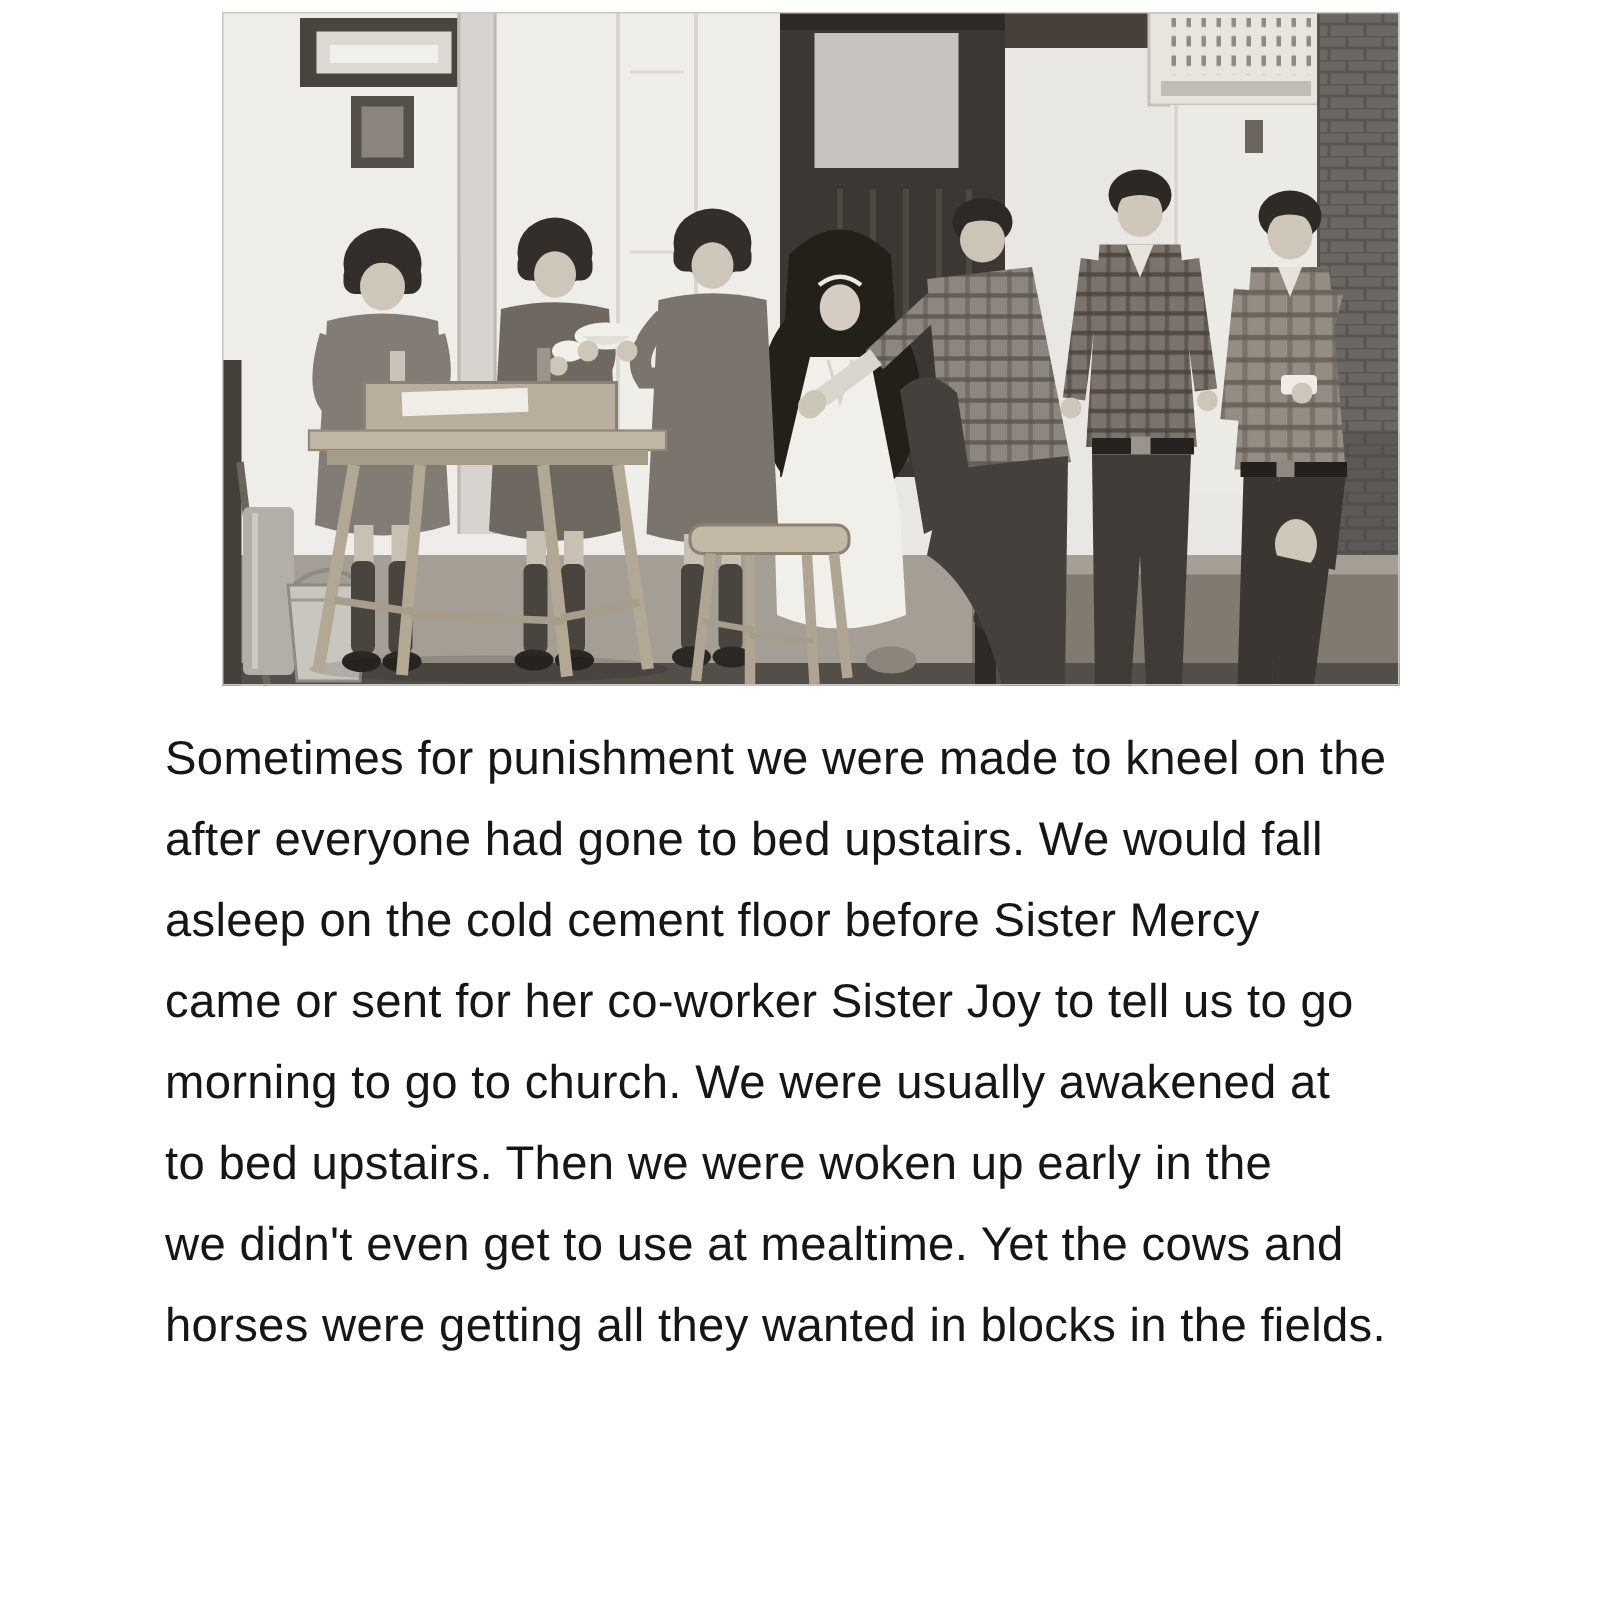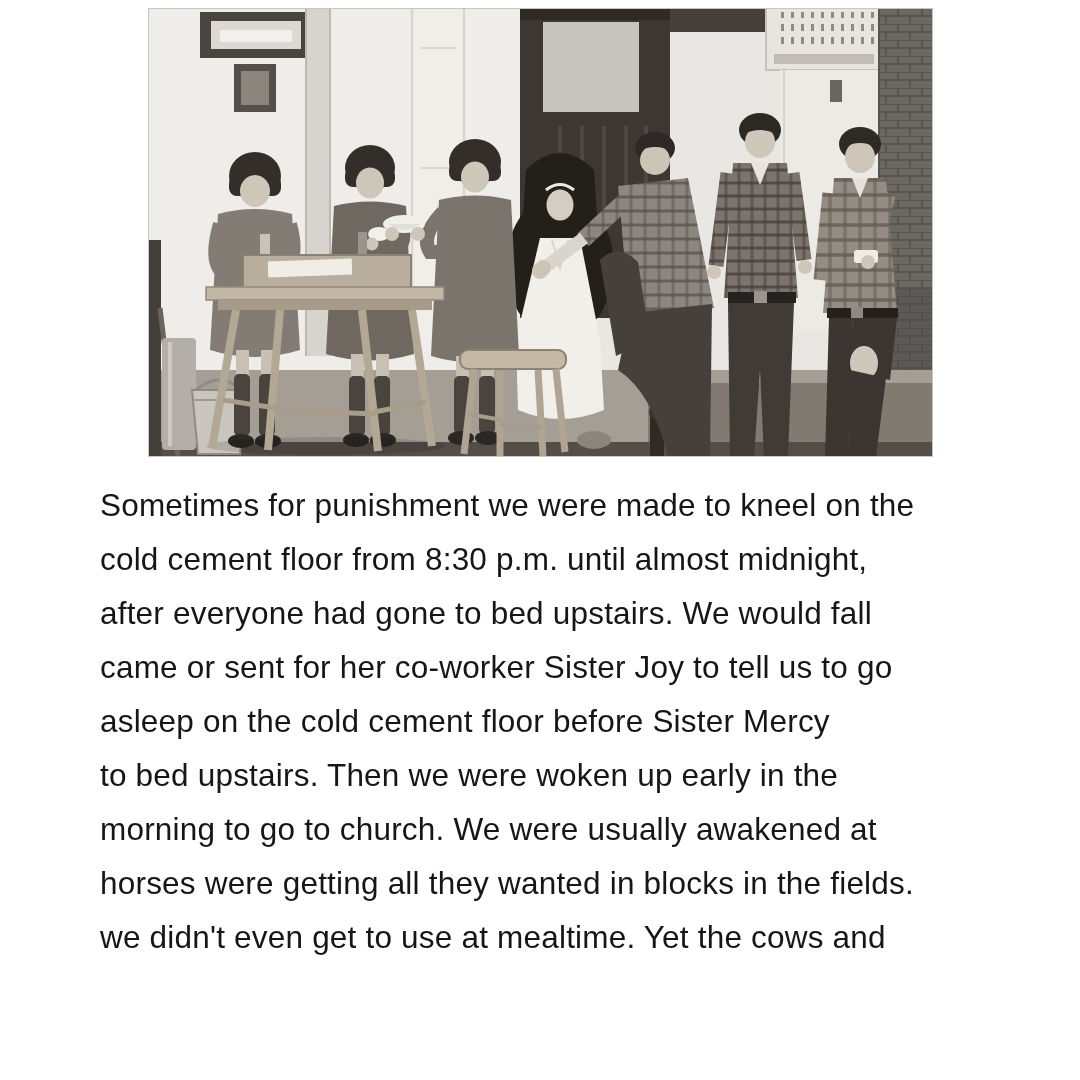--- a/index.html
+++ b/index.html
@@ -15,21 +15,21 @@
     position: absolute;
     left: 148px;
     top: 8px;
     width: 785px;
     height: 449px;
     margin: 0;
   }
   .photo-wrap svg { display: block; width: 785px; height: 449px; }
   .testimony {
     position: absolute;
-    left: 100px;
+    left: 110px;
     top: 478px;
     width: 950px;
     color: #161616;
     font-size: 31.5px;
     font-weight: 500;
     letter-spacing: 0.2px;
   }
   .testimony .line {
     white-space: nowrap;
     line-height: 54px;
@@ -282,23 +282,22 @@
         <path d="M408 361 L417 444" stroke="#b0a592" stroke-width="7"></path>
         <path d="M320 406 L354 412 M352 416 L394 419" stroke="#a89d8a" stroke-width="4"></path>
       </g>
 
       <rect x="0.5" y="0.5" width="784" height="448" fill="none" stroke="#c8c6c2" stroke-width="1"></rect>
     </svg>
   </figure>
 
   <main class="testimony">
       <div class="line">Sometimes for punishment we were made to kneel on the</div>
-      <div class="line">cold cement floor from 8:30 p.m. until almost midnight,</div>
       <div class="line">after everyone had gone to bed upstairs. We would fall</div>
+      <div class="line">asleep on the cold cement floor before Sister Mercy</div>
       <div class="line">came or sent for her co-worker Sister Joy to tell us to go</div>
-      <div class="line">asleep on the cold cement floor before Sister Mercy</div>
+      <div class="line">morning to go to church. We were usually awakened at</div>
       <div class="line">to bed upstairs. Then we were woken up early in the</div>
-      <div class="line">morning to go to church. We were usually awakened at</div>
+      <div class="line">we didn't even get to use at mealtime. Yet the cows and</div>
       <div class="line">horses were getting all they wanted in blocks in the fields.</div>
-      <div class="line">we didn't even get to use at mealtime. Yet the cows and</div>
     </main>
 
 </div>
 
 </body></html>

